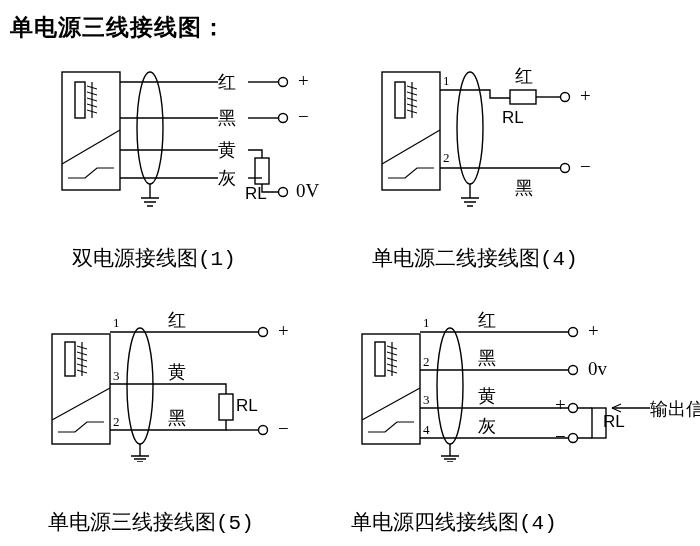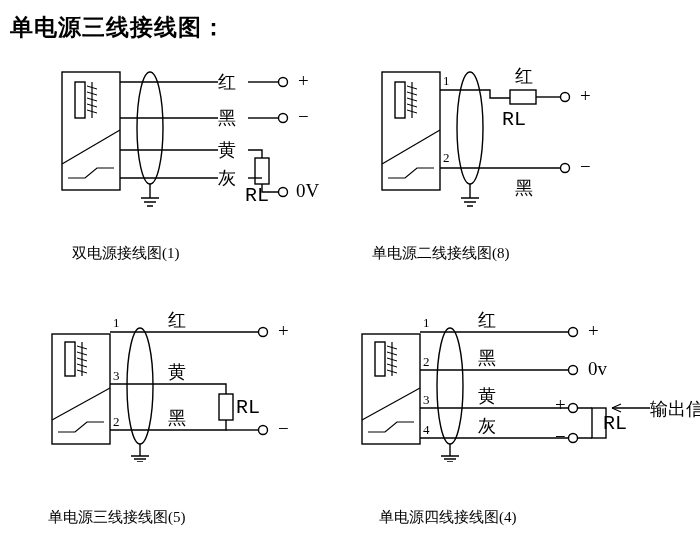--- a/index.html
+++ b/index.html
@@ -22,41 +22,41 @@
     font-size: 23px;
     font-weight: bold;
     letter-spacing: 1px;
     font-family: "Liberation Sans", "DejaVu Sans", sans-serif;
   }
   .diagram {
     position: absolute;
   }
   .caption {
     position: absolute;
-    font-size: 15px;
-    font-family: Liberation Serif, serif;
+    font-size: 21px;
+    font-family: Liberation Mono, monospace;
     white-space: nowrap;
   }
   .lbl {
     position: absolute;
     font-size: 18px;
     font-family: "Liberation Sans", "DejaVu Sans", sans-serif;
     white-space: nowrap;
   }
   .lbl.small {
     font-size: 13px;
     font-family: "Liberation Serif", "DejaVu Serif", serif;
   }
   .lbl.sign {
     font-size: 19px;
     font-family: "Liberation Serif", "DejaVu Serif", serif;
   }
   .lbl.rl {
-    font-size: 20px;
-    font-family: Liberation Mono, monospace;
+    font-size: 17px;
+    font-family: Liberation Sans, sans-serif;
   }
   svg { display: block; }
 </style>
 </head>
 <body>
 
 <div id="page-title">单电源三线接线图：</div>
 
 <div class="diagram" style="left:40px; top:60px; width:300px; height:150px;">
   <svg width="300" height="150" viewBox="0 0 300 150">
@@ -130,21 +130,21 @@
     </g>
   </svg>
   <span class="lbl small" style="left:73px; top:13px;">1</span>
   <span class="lbl small" style="left:73px; top:90px;">2</span>
   <span class="lbl" style="left:145px; top:4px;">红</span>
   <span class="lbl" style="left:145px; top:116px;">黑</span>
   <span class="lbl sign" style="left:210px; top:25px;">+</span>
   <span class="lbl sign" style="left:210px; top:96px;">−</span>
   <span class="lbl rl" style="left:132px; top:48px;">RL</span>
 </div>
-<div class="caption" style="left:372px; top:244px;">单电源二线接线图(8)</div>
+<div class="caption" style="left:372px; top:244px;">单电源二线接线图(4)</div>
 
 <div class="diagram" style="left:40px; top:312px; width:300px; height:150px;">
   <svg width="300" height="150" viewBox="0 0 300 150">
     <g fill="none" stroke="#000" stroke-width="1.4">
       <rect x="12" y="22" width="58" height="110"></rect>
       <rect x="25" y="30" width="10" height="34"></rect>
       <path d="M42 30 v34" stroke-width="1.2"></path>
       <path d="M37 34 l10 3 M37 40 l10 3 M37 46 l10 3 M37 52 l10 3 M37 58 l10 3" stroke-width="1"></path>
       <path d="M12 108 L70 76" stroke-width="1.2"></path>
       <path d="M18 120 L35 120 L47 110 L64 110" stroke-width="1.2"></path>
@@ -215,13 +215,13 @@
   <span class="lbl" style="left:128px; top:34px;">黑</span>
   <span class="lbl" style="left:128px; top:72px;">黄</span>
   <span class="lbl" style="left:128px; top:102px;">灰</span>
   <span class="lbl sign" style="left:238px; top:8px;">+</span>
   <span class="lbl sign" style="left:238px; top:46px;">0v</span>
   <span class="lbl sign" style="left:205px; top:82px;">+</span>
   <span class="lbl sign" style="left:205px; top:114px;">−</span>
   <span class="lbl rl" style="left:253px; top:100px;">RL</span>
   <span class="lbl" style="left:300px; top:85px;">输出信号</span>
 </div>
-<div class="caption" style="left:379px; top:508px;">单电源四线接线图(4)</div>
+<div class="caption" style="left:351px; top:508px;">单电源四线接线图(4)</div>
 
 </body></html>

